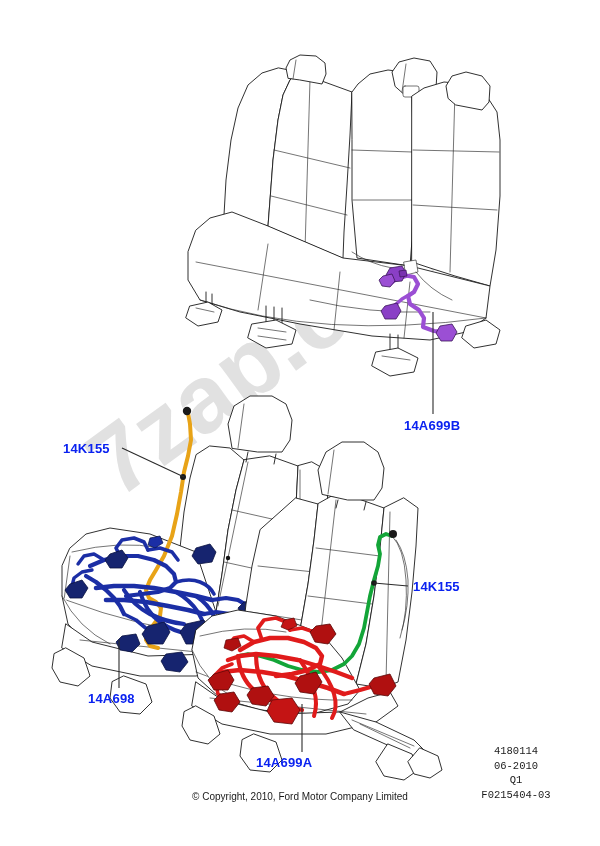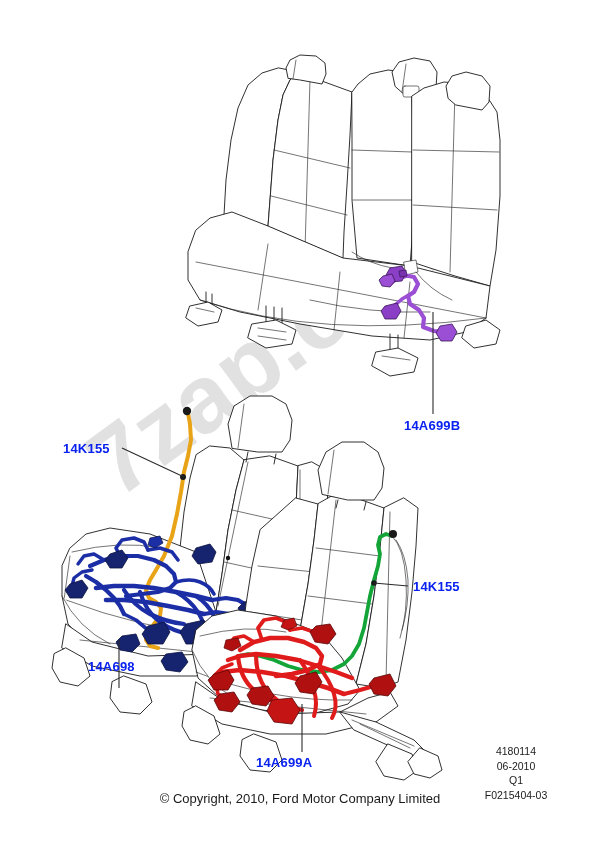--- a/index.html
+++ b/index.html
@@ -28,43 +28,43 @@
     position: absolute;
     color: #0a22f0;
     font-family: "Liberation Sans", sans-serif;
     font-size: 13px;
     font-weight: bold;
     letter-spacing: 0.2px;
     white-space: nowrap;
   }
   #callout-14k155-left  { left: 63px;  top: 441px; }
   #callout-14k155-right { left: 413px; top: 579px; }
-  #callout-14a698       { left: 88px;  top: 659px; text-align: right; }
+  #callout-14a698       { left: 88px;  top: 691px; text-align: right; }
   #callout-14a699a      { left: 256px; top: 755px; }
   #callout-14a699b      { left: 404px; top: 418px; }
   #meta-block {
     position: absolute;
     left: 456px;
     top: 744px;
     width: 120px;
     text-align: center;
     color: #1a1a1a;
-    font-family: Liberation Sans, sans-serif;
+    font-family: Liberation Mono, monospace;
     font-size: 10.5px;
     line-height: 14.5px;
   }
   #copyright {
     position: absolute;
     left: 0;
     top: 791px;
     width: 600px;
     text-align: center;
     color: #1a1a1a;
     font-family: "Liberation Sans", sans-serif;
-    font-size: 13px;
+    font-size: 10px;
   }
 </style>
 </head>
 <body>
 
 <div id="page">
 
   <svg id="diagram-svg" viewBox="0 0 600 846">
     <defs>
       <style>

